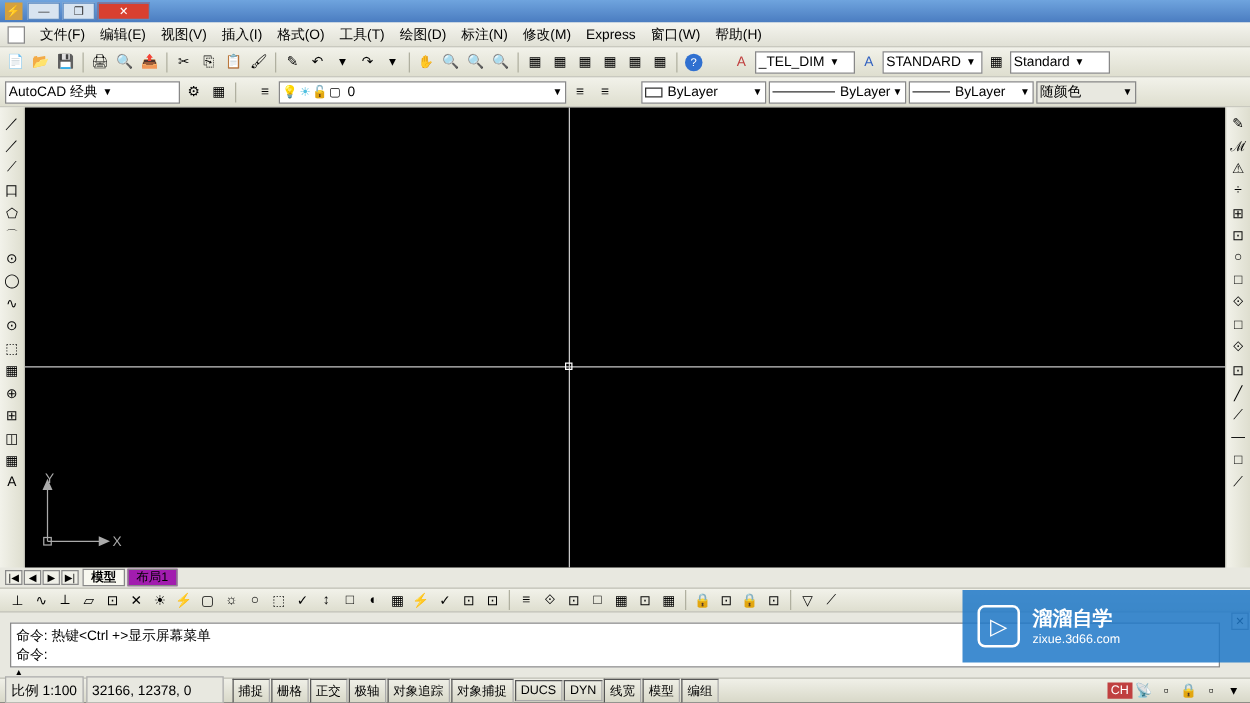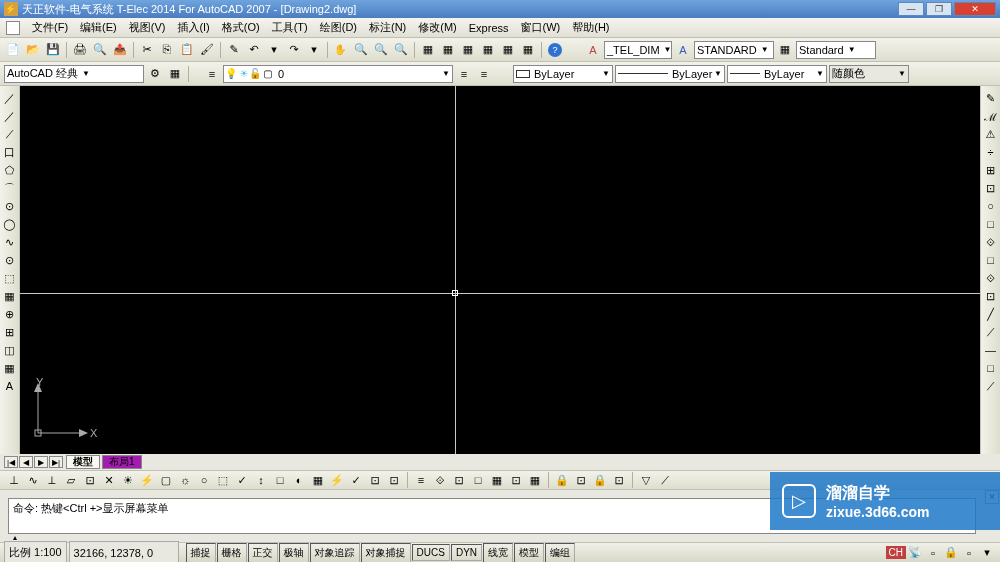--- a/index.html
+++ b/index.html
@@ -75,36 +75,35 @@
     .task-item.active { background: rgba(255,255,255,0.3); }
     .tray { margin-left: auto; display: flex; align-items: center; color: #fff; font-size: 11px; gap: 4px; padding-right: 6px; }
     .tray-icon { width: 14px; height: 14px; display: flex; align-items: center; justify-content: center; font-size: 11px; }
     .clock { color: #fff; font-size: 11px; padding: 0 6px; }
 
     
     .watermark { position: absolute; right: 0; bottom: 32px; width: 230px; height: 58px; background: rgba(30,120,200,0.85); display: flex; align-items: center; color: #fff; padding: 0 12px; font-size: 20px; gap: 10px; }
     .wm-logo { width: 34px; height: 34px; border: 2px solid #fff; border-radius: 6px; display: flex; align-items: center; justify-content: center; font-size: 18px; }
     .wm-text { display: flex; flex-direction: column; }
     .wm-main { font-size: 16px; font-weight: bold; }
-    .wm-sub { font-size: 14px; font-weight: bold; }
+    .wm-sub { font-size: 10px; }
 
     
     .c-new::before { content:'📄'; font-size:11px;} .c-open::before{content:'📂';font-size:11px;}
     .c-save::before{content:'💾';font-size:11px;} .c-print::before{content:'🖨';font-size:11px;}
     .c-cut::before{content:'✂';font-size:11px;} .c-copy::before{content:'⎘';font-size:11px;}
     .c-paste::before{content:'📋';font-size:11px;} .c-undo::before{content:'↶';font-size:11px;}
     .c-redo::before{content:'↷';font-size:11px;} .c-zoom::before{content:'🔍';font-size:11px;}
     .c-pan::before{content:'✋';font-size:10px;} .c-help::before{content:'?';color:#fff;background:#3070d0;width:14px;height:14px;border-radius:50%;display:flex;align-items:center;justify-content:center;font-size:9px;}
   </style>
 </head>
 <body>
 
 <div class="titlebar">
   <div class="icon-box">⚡</div>
-  <div class="title-text">天正软件-电气系统 T-Elec 2014  For AutoCAD 2007 - [Drawing2.dwg]</div>
   <div class="win-btns">
     <div class="win-btn">—</div>
     <div class="win-btn">❐</div>
     <div class="win-btn close">✕</div>
   </div>
 </div>
 
 <div class="menubar">
   <div class="doc-icon"></div>
   <span class="menu-item">文件(F)</span>
@@ -151,21 +150,21 @@
   <div class="tb-btn">▦</div>
   <div class="tb-btn">▦</div>
   <div class="tb-btn">▦</div>
   <div class="tb-btn">▦</div>
   <div class="tb-sep"></div>
   <div class="tb-btn">
       <span class="c-help"></span>
     </div>
   <div style="width:16px"></div>
   <div class="tb-btn" style="color:#c04040">A</div>
-  <div class="tb-combo" style="width:68px">
+  <div class="tb-combo" style="width:80px">
     <span>_TEL_DIM</span>
       <span class="arrow">▼</span>
   </div>
   <div class="tb-btn" style="color:#3060c0">A</div>
   <div class="tb-combo" style="width:80px">
     <span>STANDARD</span>
       <span class="arrow">▼</span>
   </div>
   <div class="tb-btn">▦</div>
   <div class="tb-combo" style="width:80px">
@@ -321,20 +320,21 @@
     <div class="tb-btn">⊡</div>
     <div class="tb-sep"></div>
     <div class="tb-btn">▽</div>
     <div class="tb-btn">⟋</div>
   </div>
 
 <div style="display:flex;align-items:flex-start">
 <div class="cmd-area" style="flex:1">
   <div class="cmd-text">
     <div class="cmd-line">命令: 热键&lt;Ctrl +&gt;显示屏幕菜单</div>
+    <div class="cmd-line">命令:</div>
   </div>
   <div class="cmd-scroll"></div>
 </div>
 <div class="cmd-close">
   <div class="cmd-close-btn">✕</div>
 </div>
 </div>
 
 <div class="statusbar">
   <div class="sb-item">比例 1:100</div>

